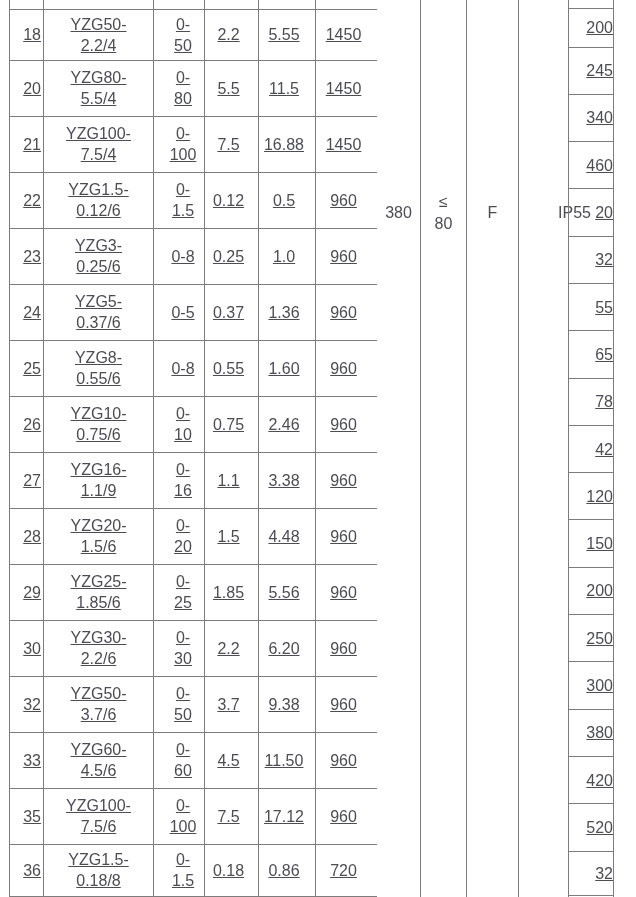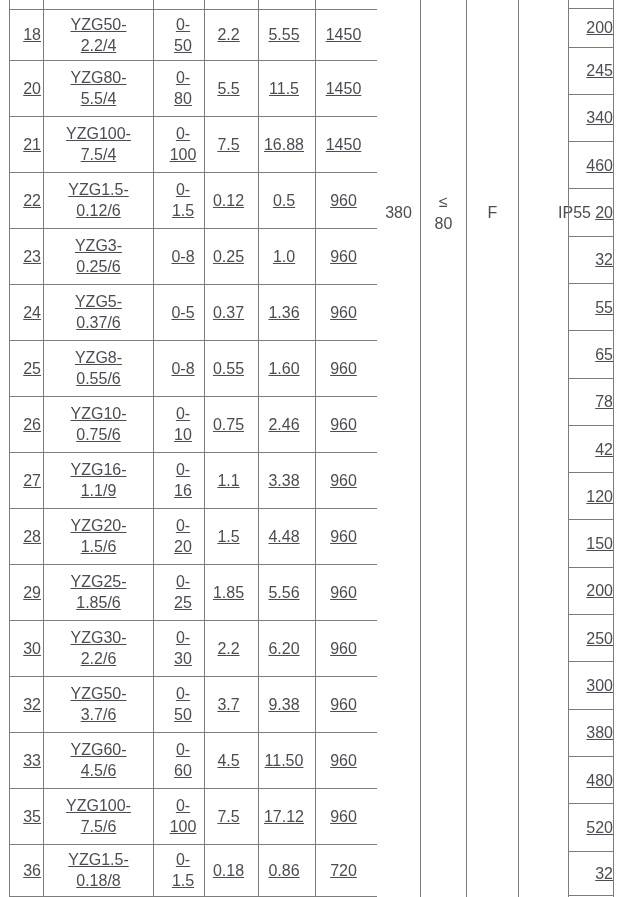--- a/index.html
+++ b/index.html
@@ -287,21 +287,21 @@
         <tr class="">
           <td class="c-weight">250</td>
         </tr>
         <tr class="">
           <td class="c-weight">300</td>
         </tr>
         <tr class="">
           <td class="c-weight">380</td>
         </tr>
         <tr class="">
-          <td class="c-weight">480</td>
+          <td class="c-weight">420</td>
         </tr>
         <tr class="">
           <td class="c-weight">520</td>
         </tr>
         <tr class="r-last">
           <td class="c-weight">32</td>
         </tr>
         <tr class="sliver-bottom">
           <td class=""></td>
         </tr>

